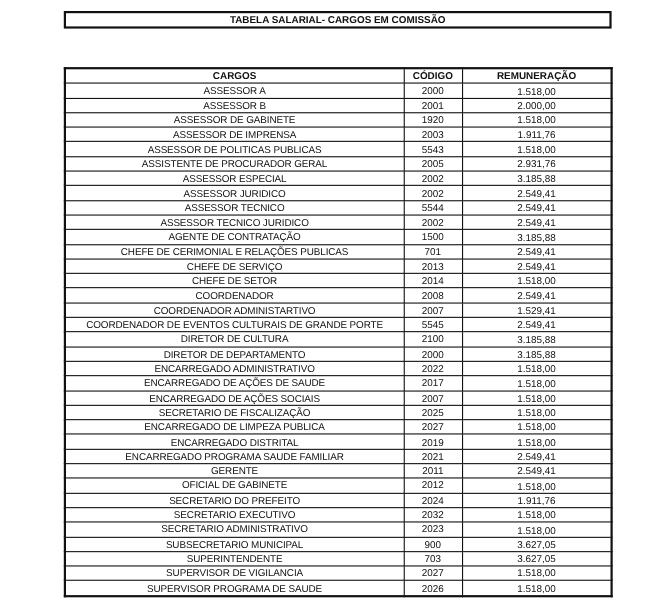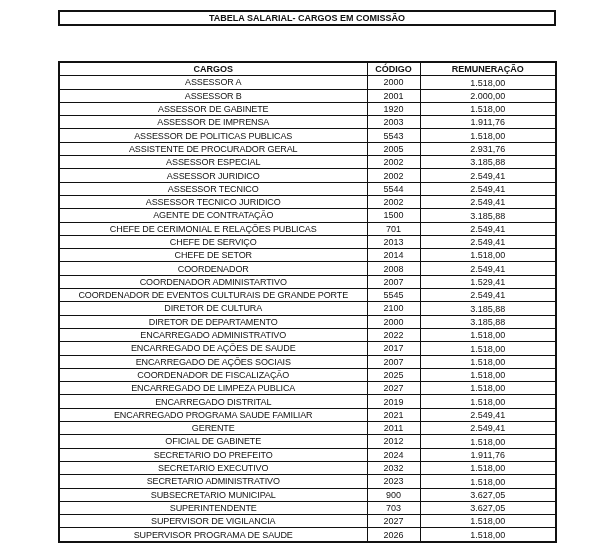--- a/index.html
+++ b/index.html
@@ -149,21 +149,21 @@
         <td class="cargo">ENCARREGADO DE AÇÕES DE SAUDE</td>
         <td class="codigo">2017</td>
         <td class="rem">1.518,00</td>
       </tr>
       <tr>
         <td class="cargo">ENCARREGADO DE AÇÕES SOCIAIS</td>
         <td class="codigo">2007</td>
         <td class="rem">1.518,00</td>
       </tr>
       <tr>
-        <td class="cargo">COORDENADOR DE FISCALIZAÇÃO</td>
+        <td class="cargo">SECRETARIO DE FISCALIZAÇÃO</td>
         <td class="codigo">2025</td>
         <td class="rem">1.518,00</td>
       </tr>
       <tr>
         <td class="cargo">ENCARREGADO DE LIMPEZA PUBLICA</td>
         <td class="codigo">2027</td>
         <td class="rem">1.518,00</td>
       </tr>
       <tr>
         <td class="cargo">ENCARREGADO DISTRITAL</td>

